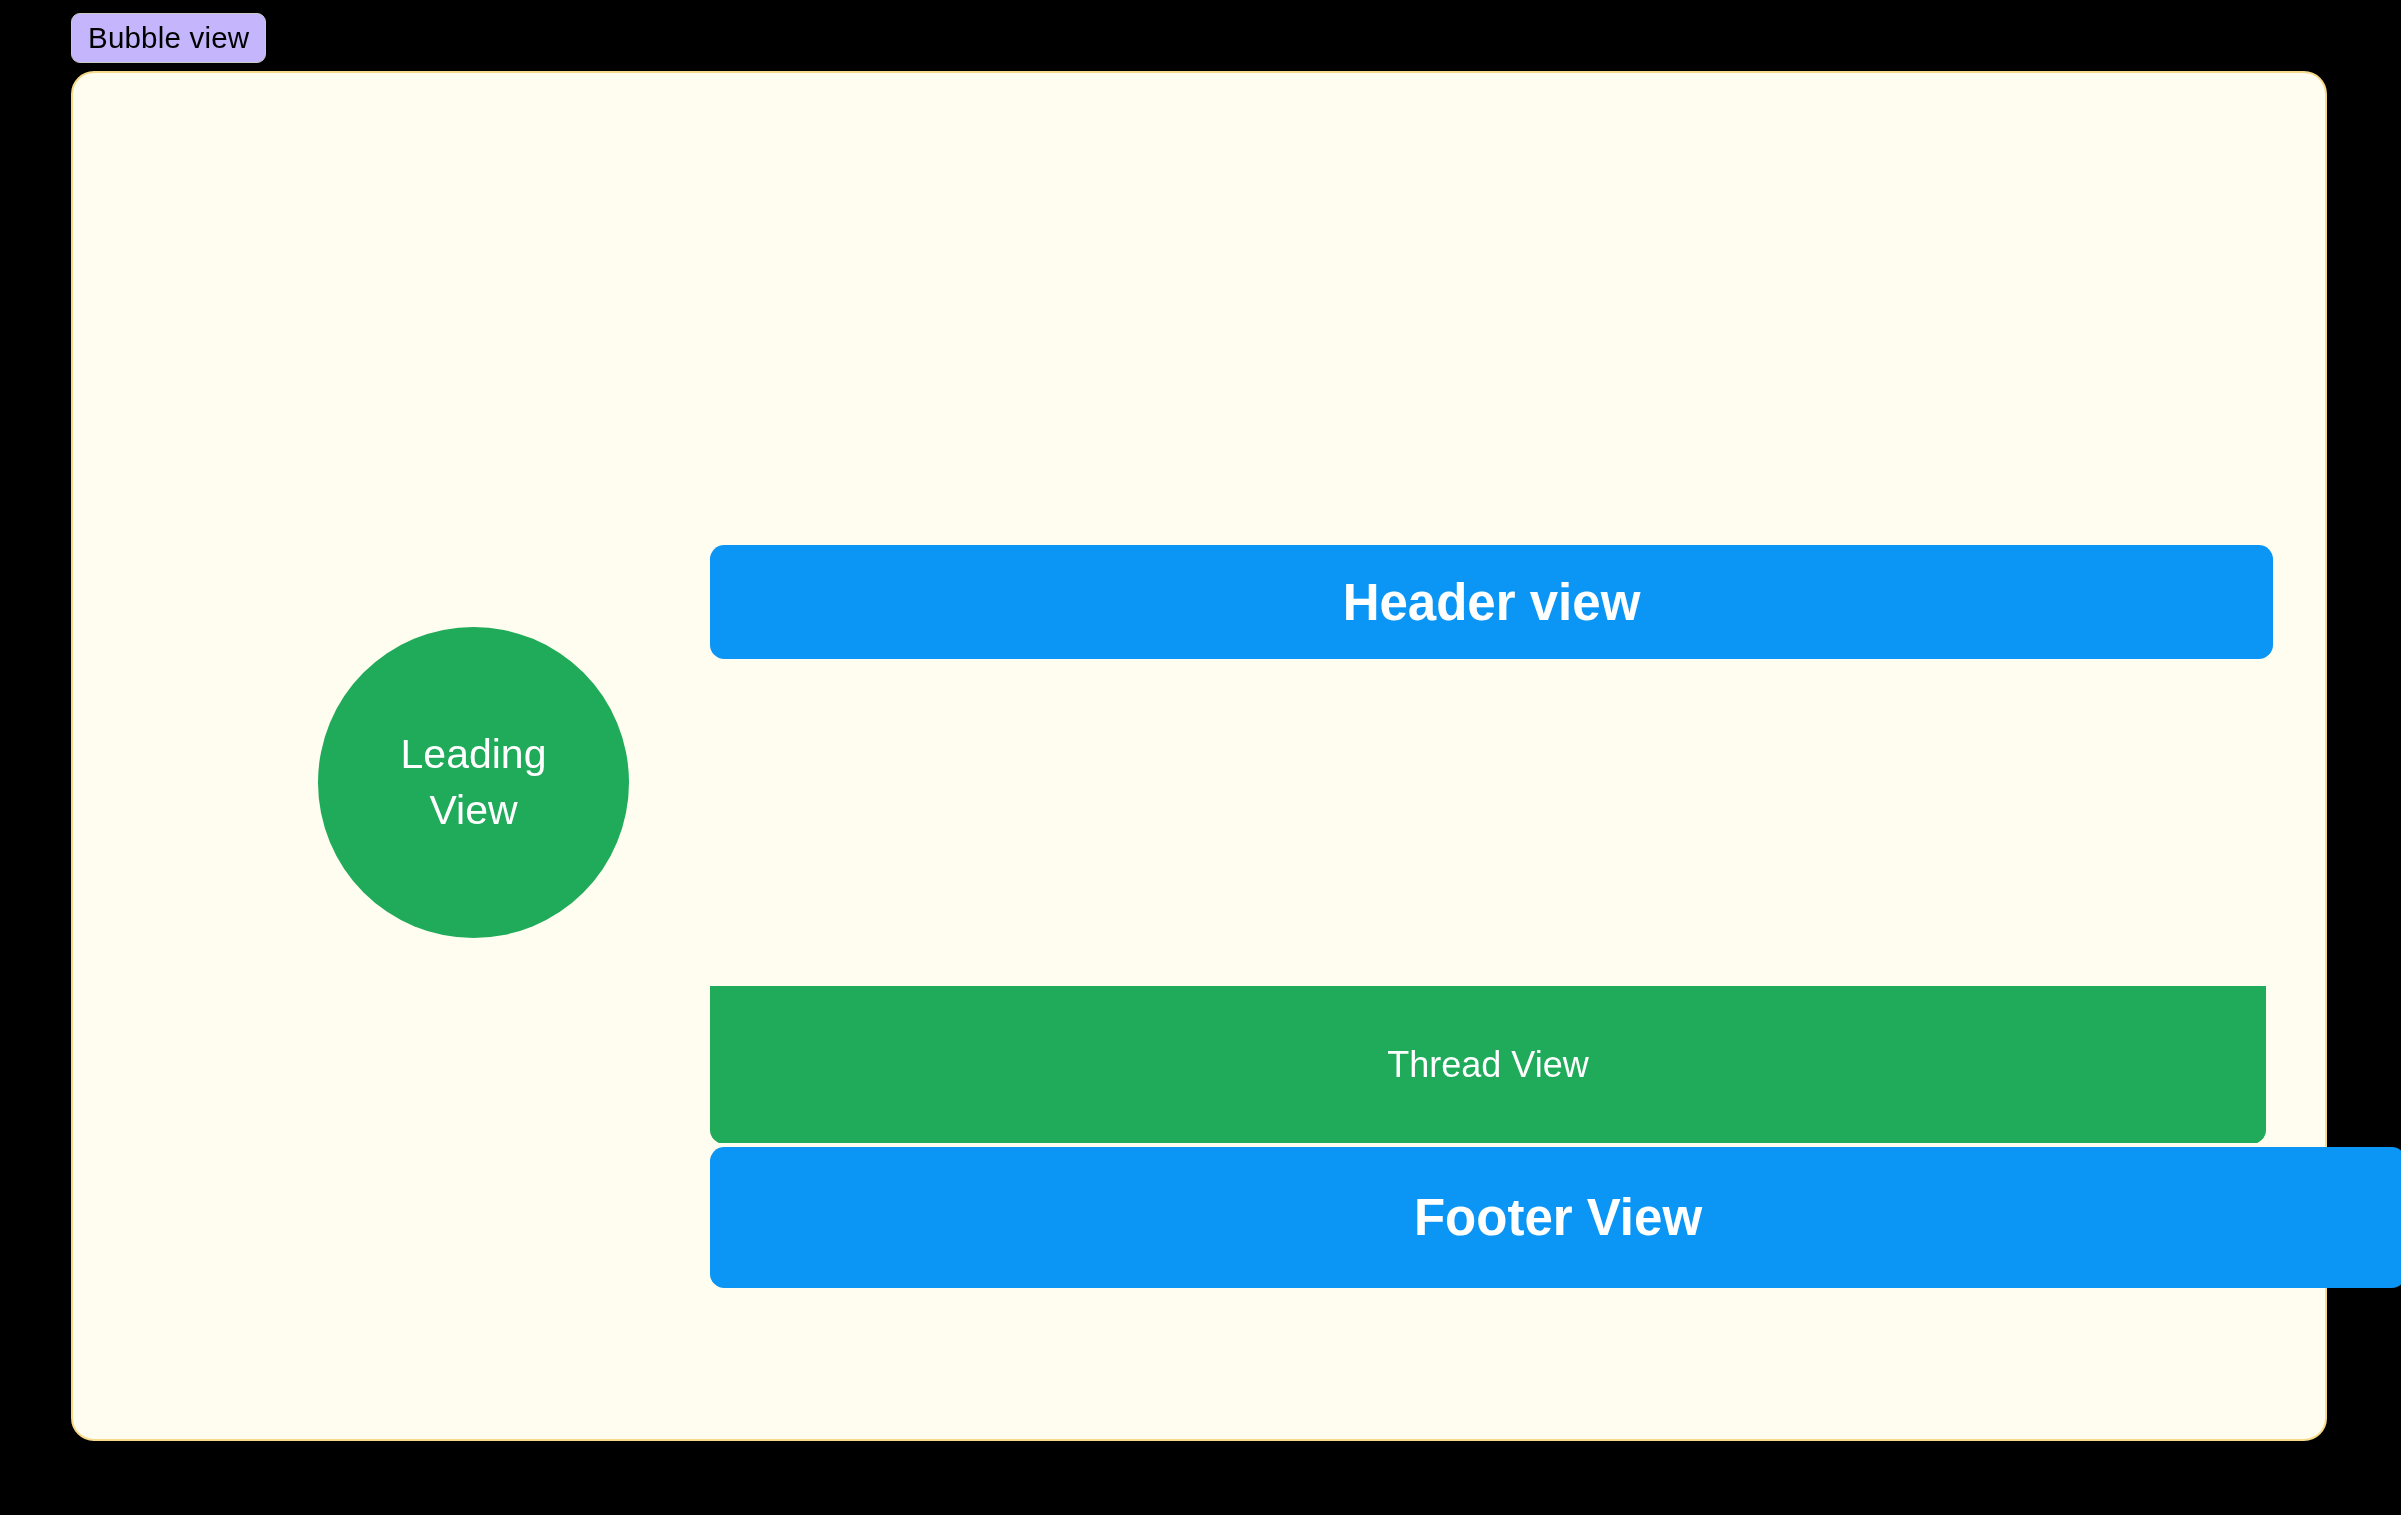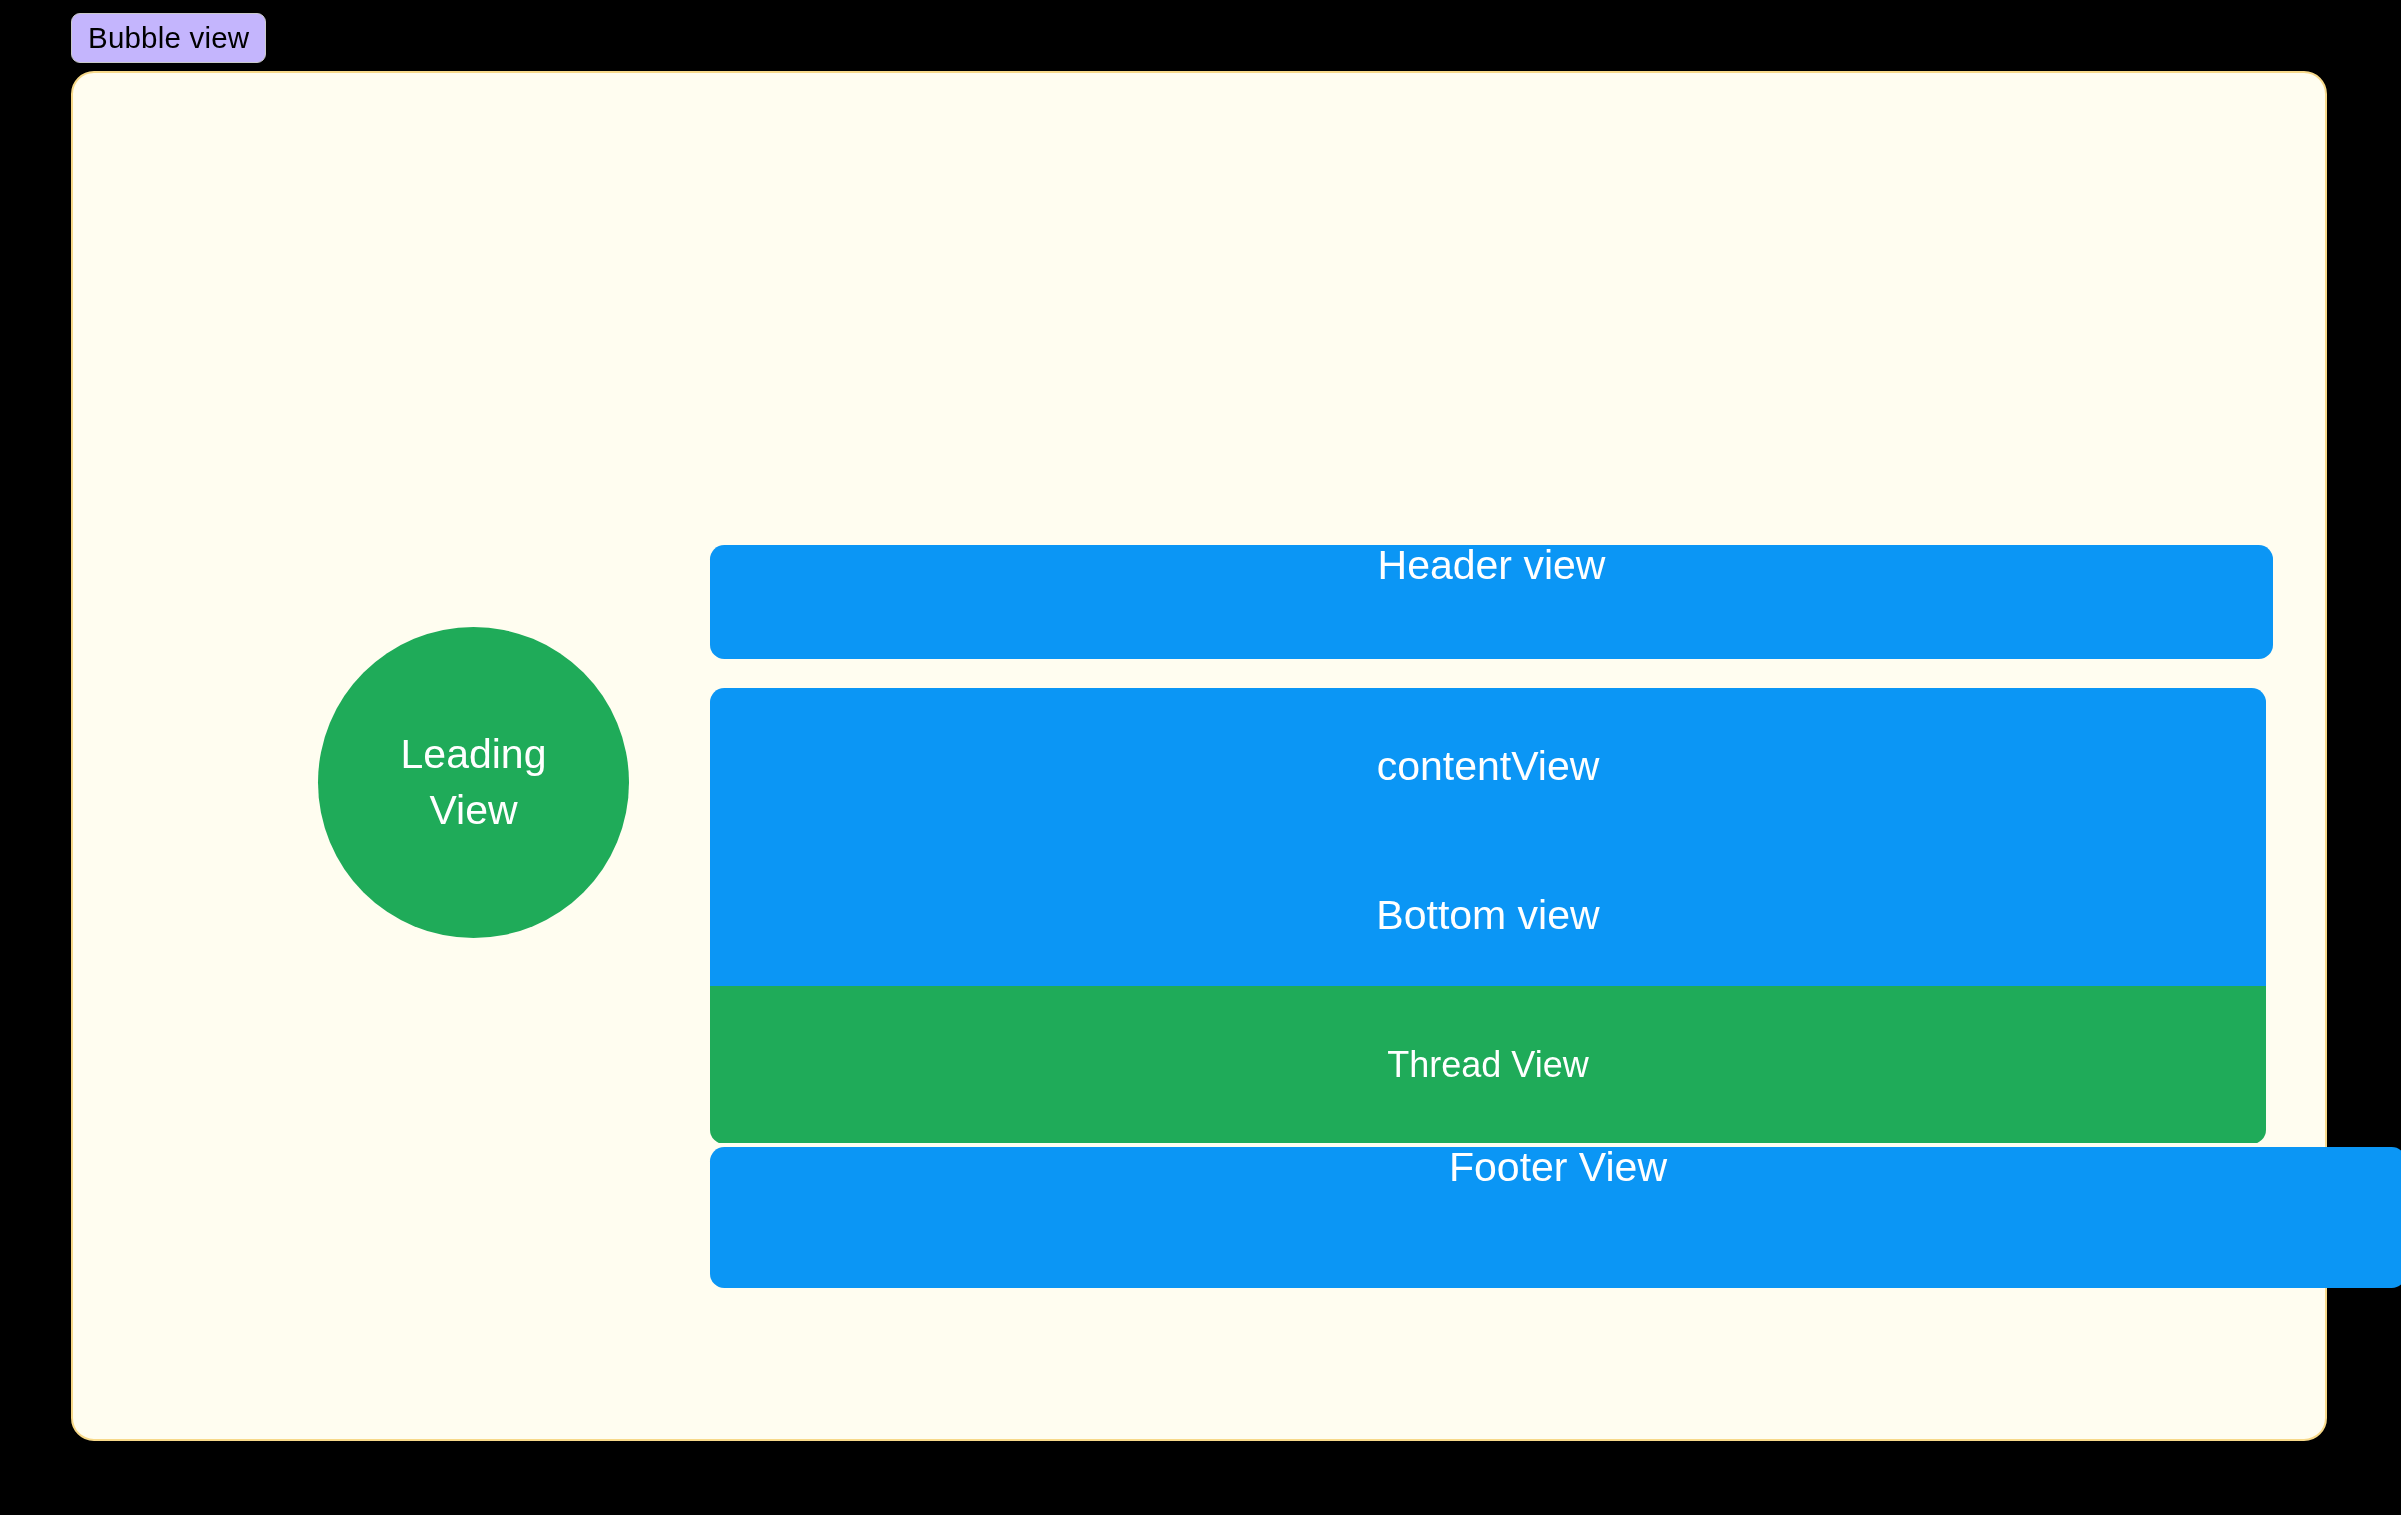--- a/index.html
+++ b/index.html
@@ -69,25 +69,27 @@
     line-height: 1.35;
     text-align: center;
   }
   #leading-view .ln { display: block; }
 
   
   .view-bar {
     position: absolute;
     box-sizing: border-box;
     display: flex;
+    align-items: center;
     justify-content: center;
     color: #FFFFFF;
-    font-size: 41px;
+    font-size: 51px;
     line-height: 1;
     white-space: nowrap;
+    font-weight: bold;
   }
 
   #header-view {
     left: 637px;
     top: 472px;
     width: 1563px;
     height: 114px;
     background: #0B96F5;
     border-radius: 14.3px;
   }
@@ -173,28 +175,20 @@
     <span class="ln">Leading</span>
     <span class="ln">View</span>
   </div>
 
   <div id="header-view" class="view-bar">
     <span>Header view</span>
   </div>
 
   <div id="content-group">
 
-    <div id="content-view">
-      <div class="label-content">
-        <span>contentView</span>
-      </div>
-      <div id="bottom-view">
-        <span>Bottom view</span>
-      </div>
-    </div>
 
     <div id="thread-view">
       <span>Thread View</span>
     </div>
   </div>
 
   <div id="footer-view" class="view-bar">
     <span>Footer View</span>
   </div>
 

